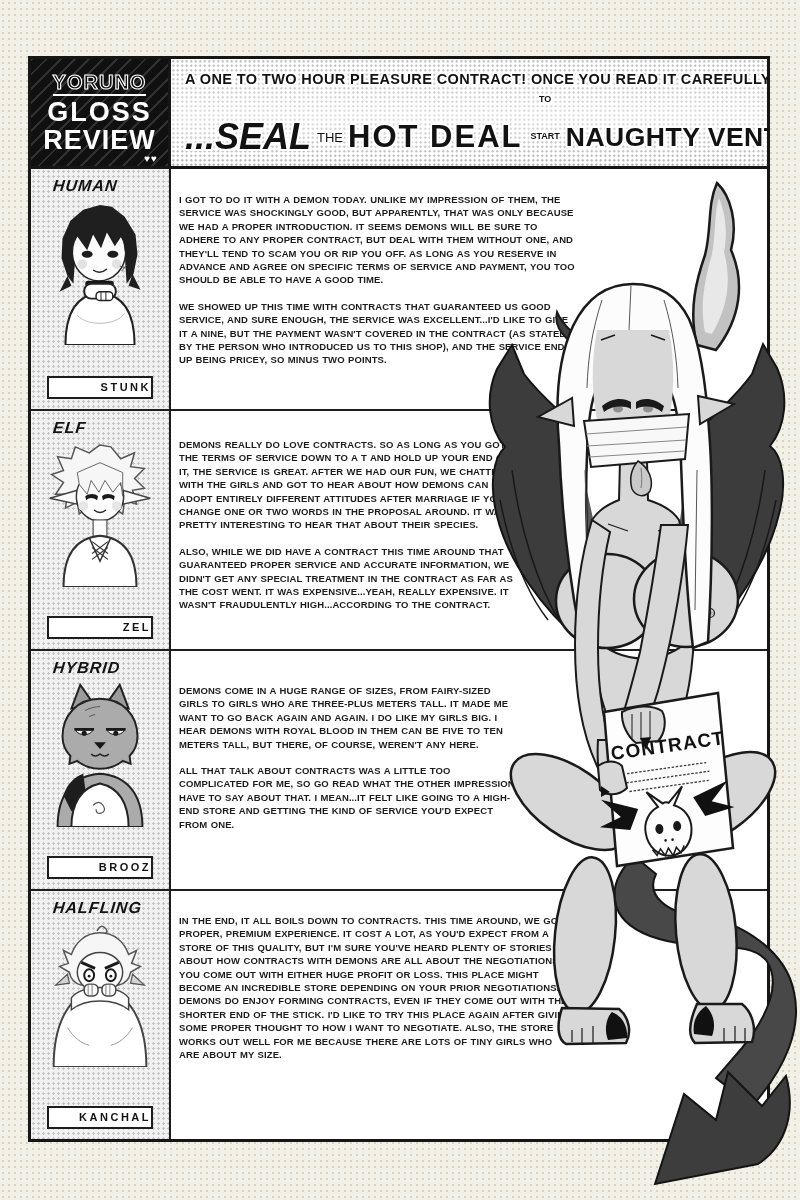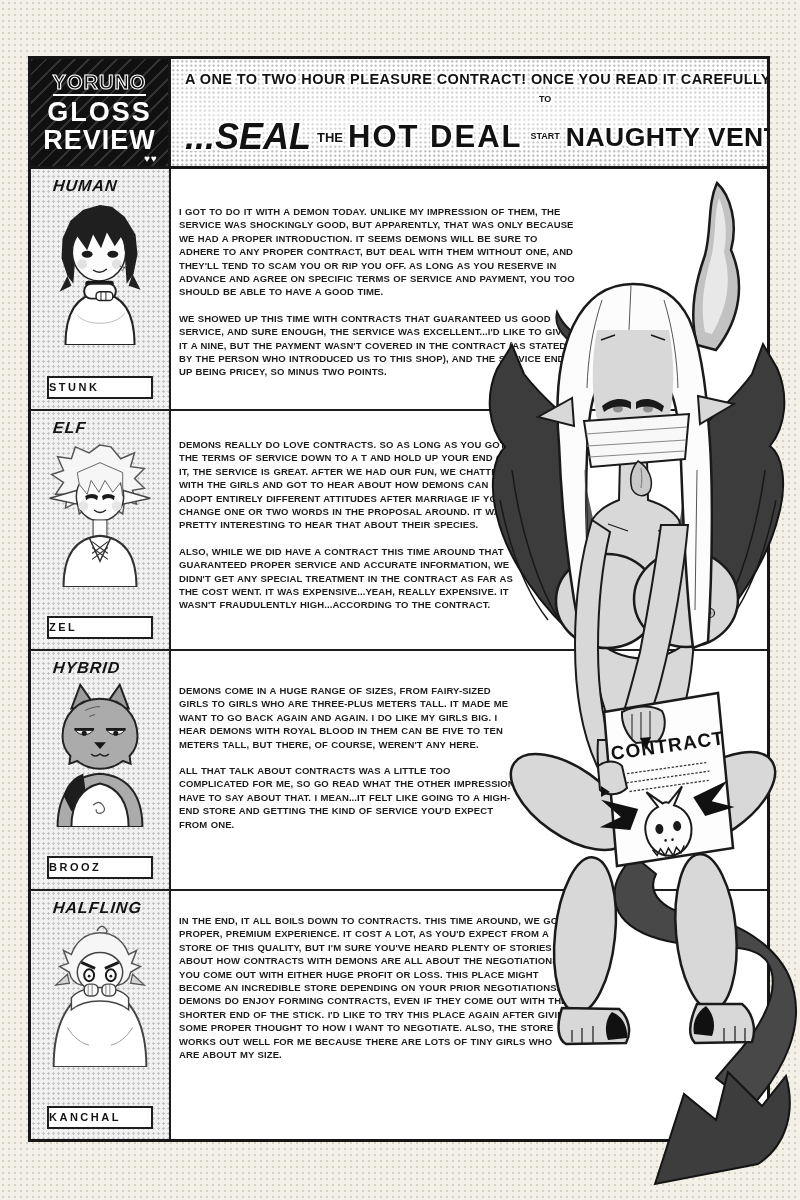--- a/index.html
+++ b/index.html
@@ -35,21 +35,21 @@
     background-color:#fff;
     background-image:
       linear-gradient(rgba(255,255,255,0.25), rgba(255,255,255,0.66) 55%, rgba(255,255,255,0.15)),
       radial-gradient(circle, #9f9f9f 1px, rgba(0,0,0,0) 1.3px);
     background-size:auto, 4.5px 4.5px;
   }
   .ow { text-shadow:-1.5px -1.5px 0 #fff,1.5px -1.5px 0 #fff,-1.5px 1.5px 0 #fff,1.5px 1.5px 0 #fff,0 -2px 0 #fff,0 2px 0 #fff,-2px 0 0 #fff,2px 0 0 #fff; }
   .headline-top { font-size:14.5px; font-weight:900; letter-spacing:0.4px; color:#121212; white-space:nowrap; }
   .headline-bottom { display:flex; align-items:center; margin-top:8px; white-space:nowrap; }
   .hl-seal { font-size:36px; font-weight:900; font-style:italic; letter-spacing:0px; color:#121212; }
-  .hl-the  { font-size:13px; font-weight:700; margin:0 5px 0 6px; color:#121212; }
+  .hl-the  { font-size:13px; font-weight:400; margin:0 5px 0 6px; color:#121212; }
   .hl-hot  { font-size:31px; font-weight:700; letter-spacing:2px; color:#121212; }
   .hl-stack { display:flex; flex-direction:column; align-items:center; line-height:1.05; margin:0 6px 0 8px;gap:28px; }
   .hl-stack span { font-size:9px; font-weight:900; color:#121212; }
   .hl-naughty { font-size:26.5px; font-weight:900; letter-spacing:0.5px; color:#121212; }
   
   .review { display:flex; border-top:2.5px solid #1d1d1d; }
   .review:first-of-type { border-top:none; }
   .review-1 { height:240px; } .review-2 { height:240px; } .review-3 { height:240px; } .review-4 { height:250px; }
   .reviewer {
     width:140px; flex:none; border-right:2px solid #1d1d1d;
@@ -59,29 +59,29 @@
     display:flex; flex-direction:column; align-items:center; overflow:hidden;
   }
   .species {
     align-self:flex-start; margin:8px 0 0 22px;
     font-size:16px; font-weight:700; font-style:italic; letter-spacing:1px;
     transform:skewX(-6deg); color:#131313;
   }
   .portrait { width:126px; height:148px; flex:none; margin-top:2px; }
   .nameplate {
     margin:auto 0 10px; width:106px; padding:3px 0 4px; background:#fff;
-    border:2px solid #1d1d1d; text-align:left;
+    border:2px solid #1d1d1d; text-align:right;
     font-size:11px; font-weight:700; letter-spacing:2.5px; color:#131313;
   }
   .review-text { padding:0 0 0 8px; color:#1c1c1c; }
   .review-text p {
     font-size:9.5px; font-weight:700; line-height:13.4px; letter-spacing:0.1px;
     word-spacing:0.6px; margin-bottom:13px;
   }
-  .review-1 .review-text { padding-top:24px; width:408px;margin-top:12px; }
+  .review-1 .review-text { padding-top:24px; width:408px; }
   .review-2 .review-text { padding-top:27px; width:344px; }
   .review-3 .review-text { padding-top:33px; width:346px; }
   .review-4 .review-text { padding-top:23px; width:404px; }
   
   .illustration { position:absolute; left:462px; top:160px; width:338px; height:1045px; z-index:5; pointer-events:none; }
 </style>
 </head>
 <body>
 
 <div class="panel">

